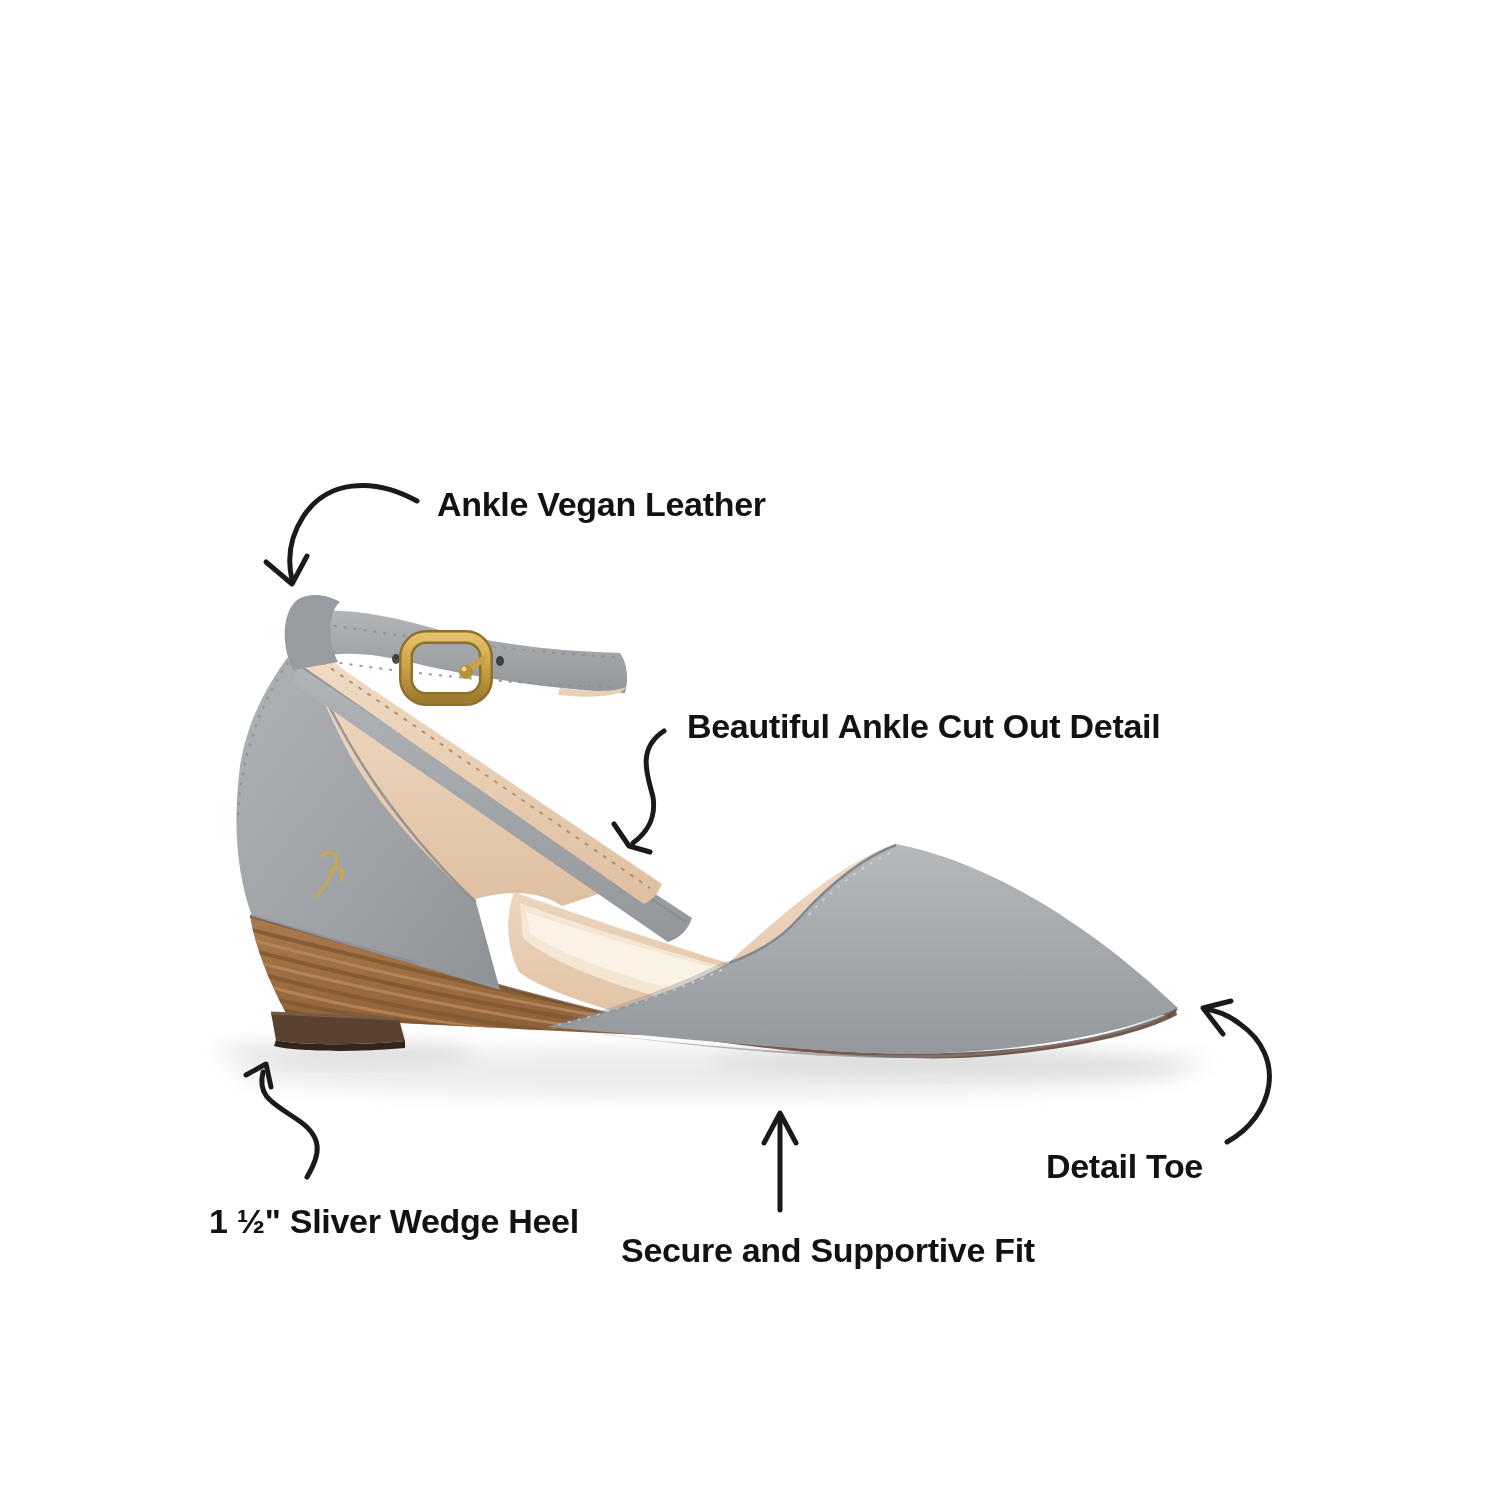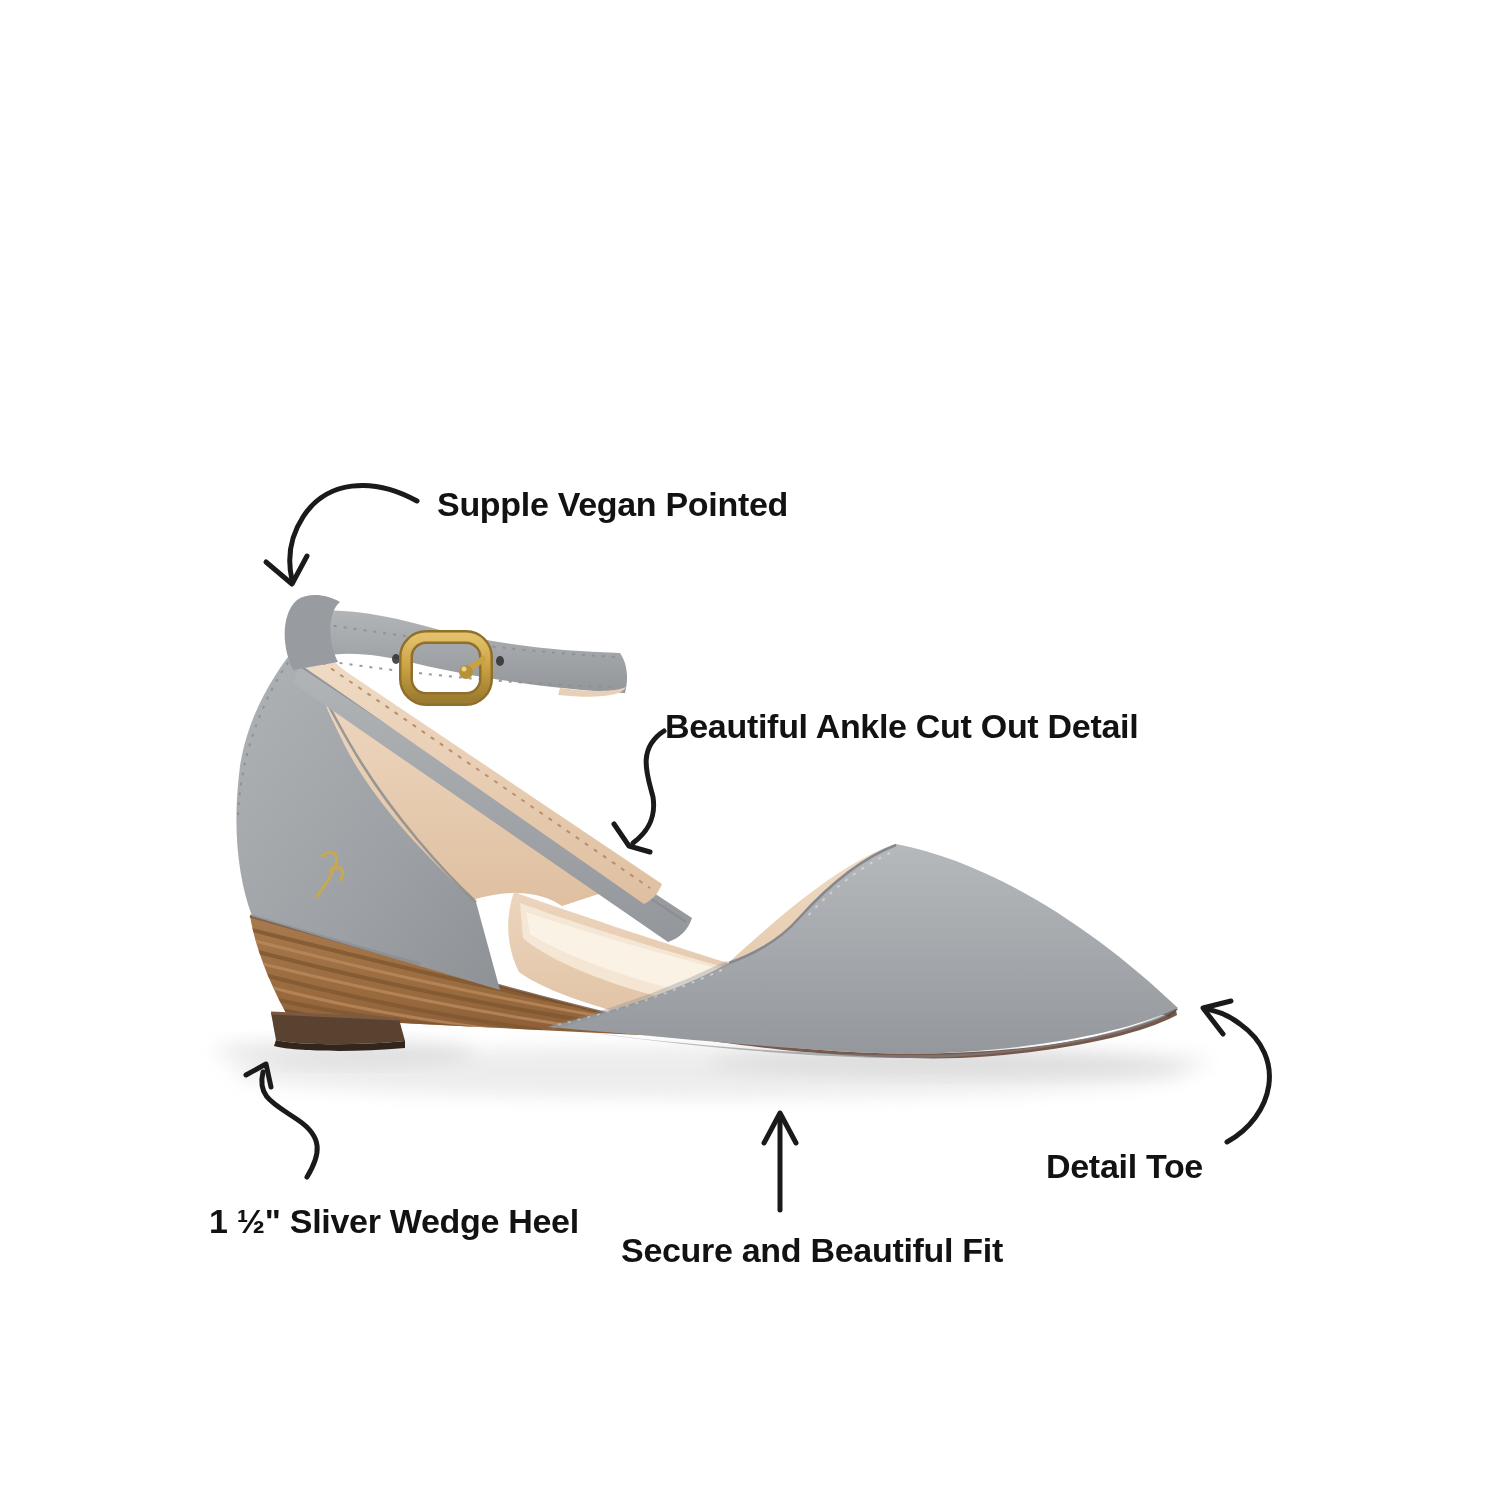--- a/index.html
+++ b/index.html
@@ -170,19 +170,19 @@
         <path d="M 307,1177 C 321,1154 323,1137 298,1120 C 273,1103 257,1097 263,1072"></path>
         <path d="M 246,1075 L 266,1064 L 271,1087"></path>
       </g>
       <g>
         <path d="M 780,1210 L 780,1118"></path>
         <path d="M 764,1143 L 780,1113 L 796,1143"></path>
       </g>
     </g>
   </svg>
 
-  <div class="label" style="left:437px;top:486px;">Supple Vegan Pointed</div>
-  <div class="label" style="left:665px;top:708px;text-align:center;">Beautiful Ankle Cut Out Detail</div>
+  <div class="label" style="left:437px;top:486px;">Ankle Vegan Leather</div>
+  <div class="label" style="left:687px;top:708px;text-align:center;">Beautiful Ankle Cut Out Detail</div>
   <div class="label" style="left:1046px;top:1148px;">Detail Toe</div>
   <div class="label" style="left:209px;top:1203px;">1 ½" Sliver Wedge Heel</div>
-  <div class="label" style="left:621px;top:1232px;">Secure and Beautiful Fit</div>
+  <div class="label" style="left:621px;top:1232px;">Secure and Supportive Fit</div>
 
 </div>
 
 </body></html>

